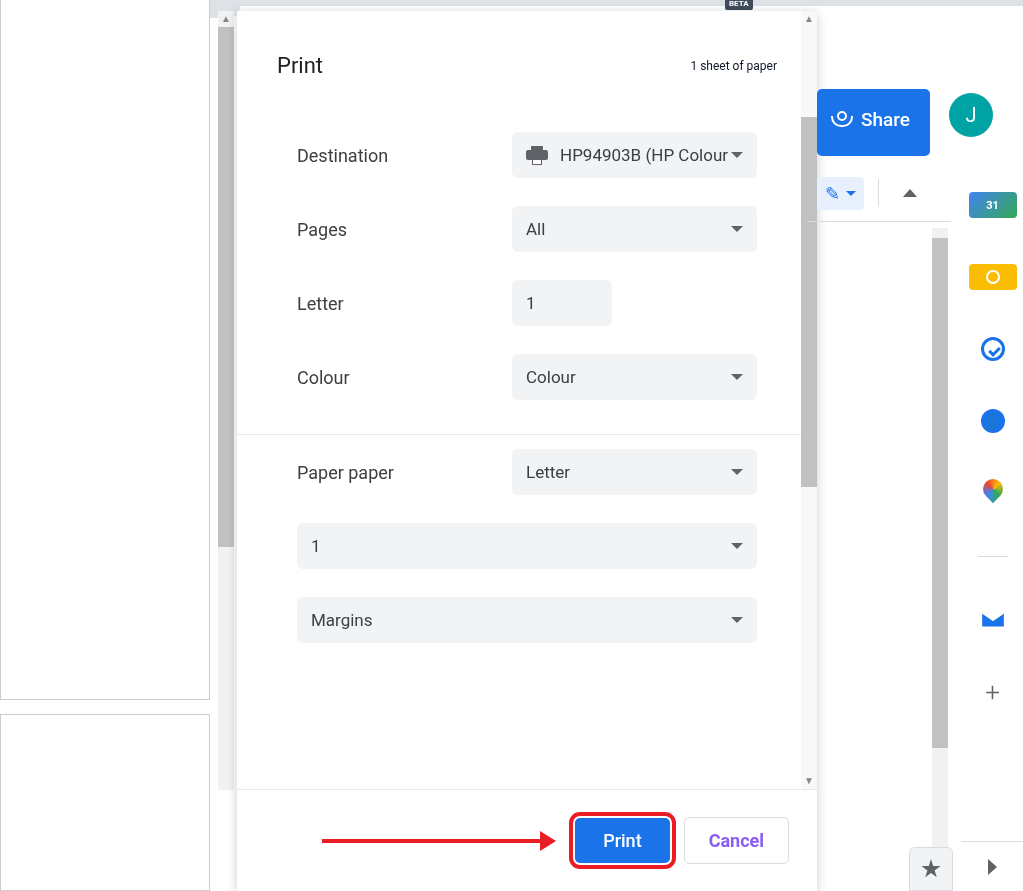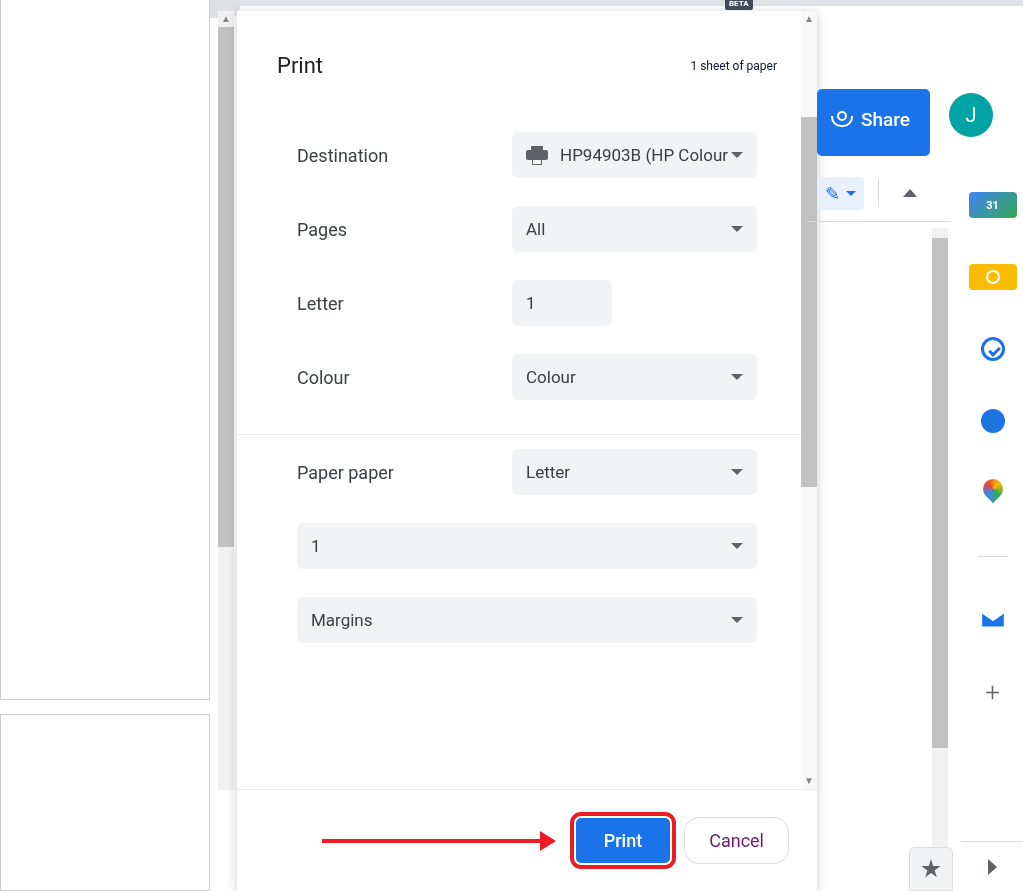--- a/index.html
+++ b/index.html
@@ -110,22 +110,22 @@
   .pd-footer {
     height: 102px; border-top: 1px solid #e8eaed; display: flex; align-items: center;
     justify-content: flex-end; padding: 0 28px; gap: 14px; position: relative;
   }
   .btn-print {
     background: #1a73e8; color: #fff; border: none; font-size: 18px; font-weight: 500;
     padding: 12px 28px; border-radius: 5px; cursor: pointer;
     outline: 4px solid #ec1c24; outline-offset: 2px;
   }
   .btn-cancel {
-    background: #fff; color: #701a75; border: 1px solid #dadce0; font-size: 18px; font-weight: 400;
-    padding: 12px 24px; border-radius: 15px; cursor: pointer;
+    background: #fff; color: #8b5cf6; border: 1px solid #dadce0; font-size: 18px; font-weight: 700;
+    padding: 12px 24px; border-radius: 5px; cursor: pointer;
   }
   .red-arrow {
     position: absolute; left: 85px; top: 50%; transform: translateY(-50%);
     width: 220px; height: 4px; background: #ec1c24;
   }
   .red-arrow::after {
     content: ''; position: absolute; right: -14px; top: -8px;
     width: 0; height: 0; border-top: 10px solid transparent; border-bottom: 10px solid transparent;
     border-left: 16px solid #ec1c24;
   }

